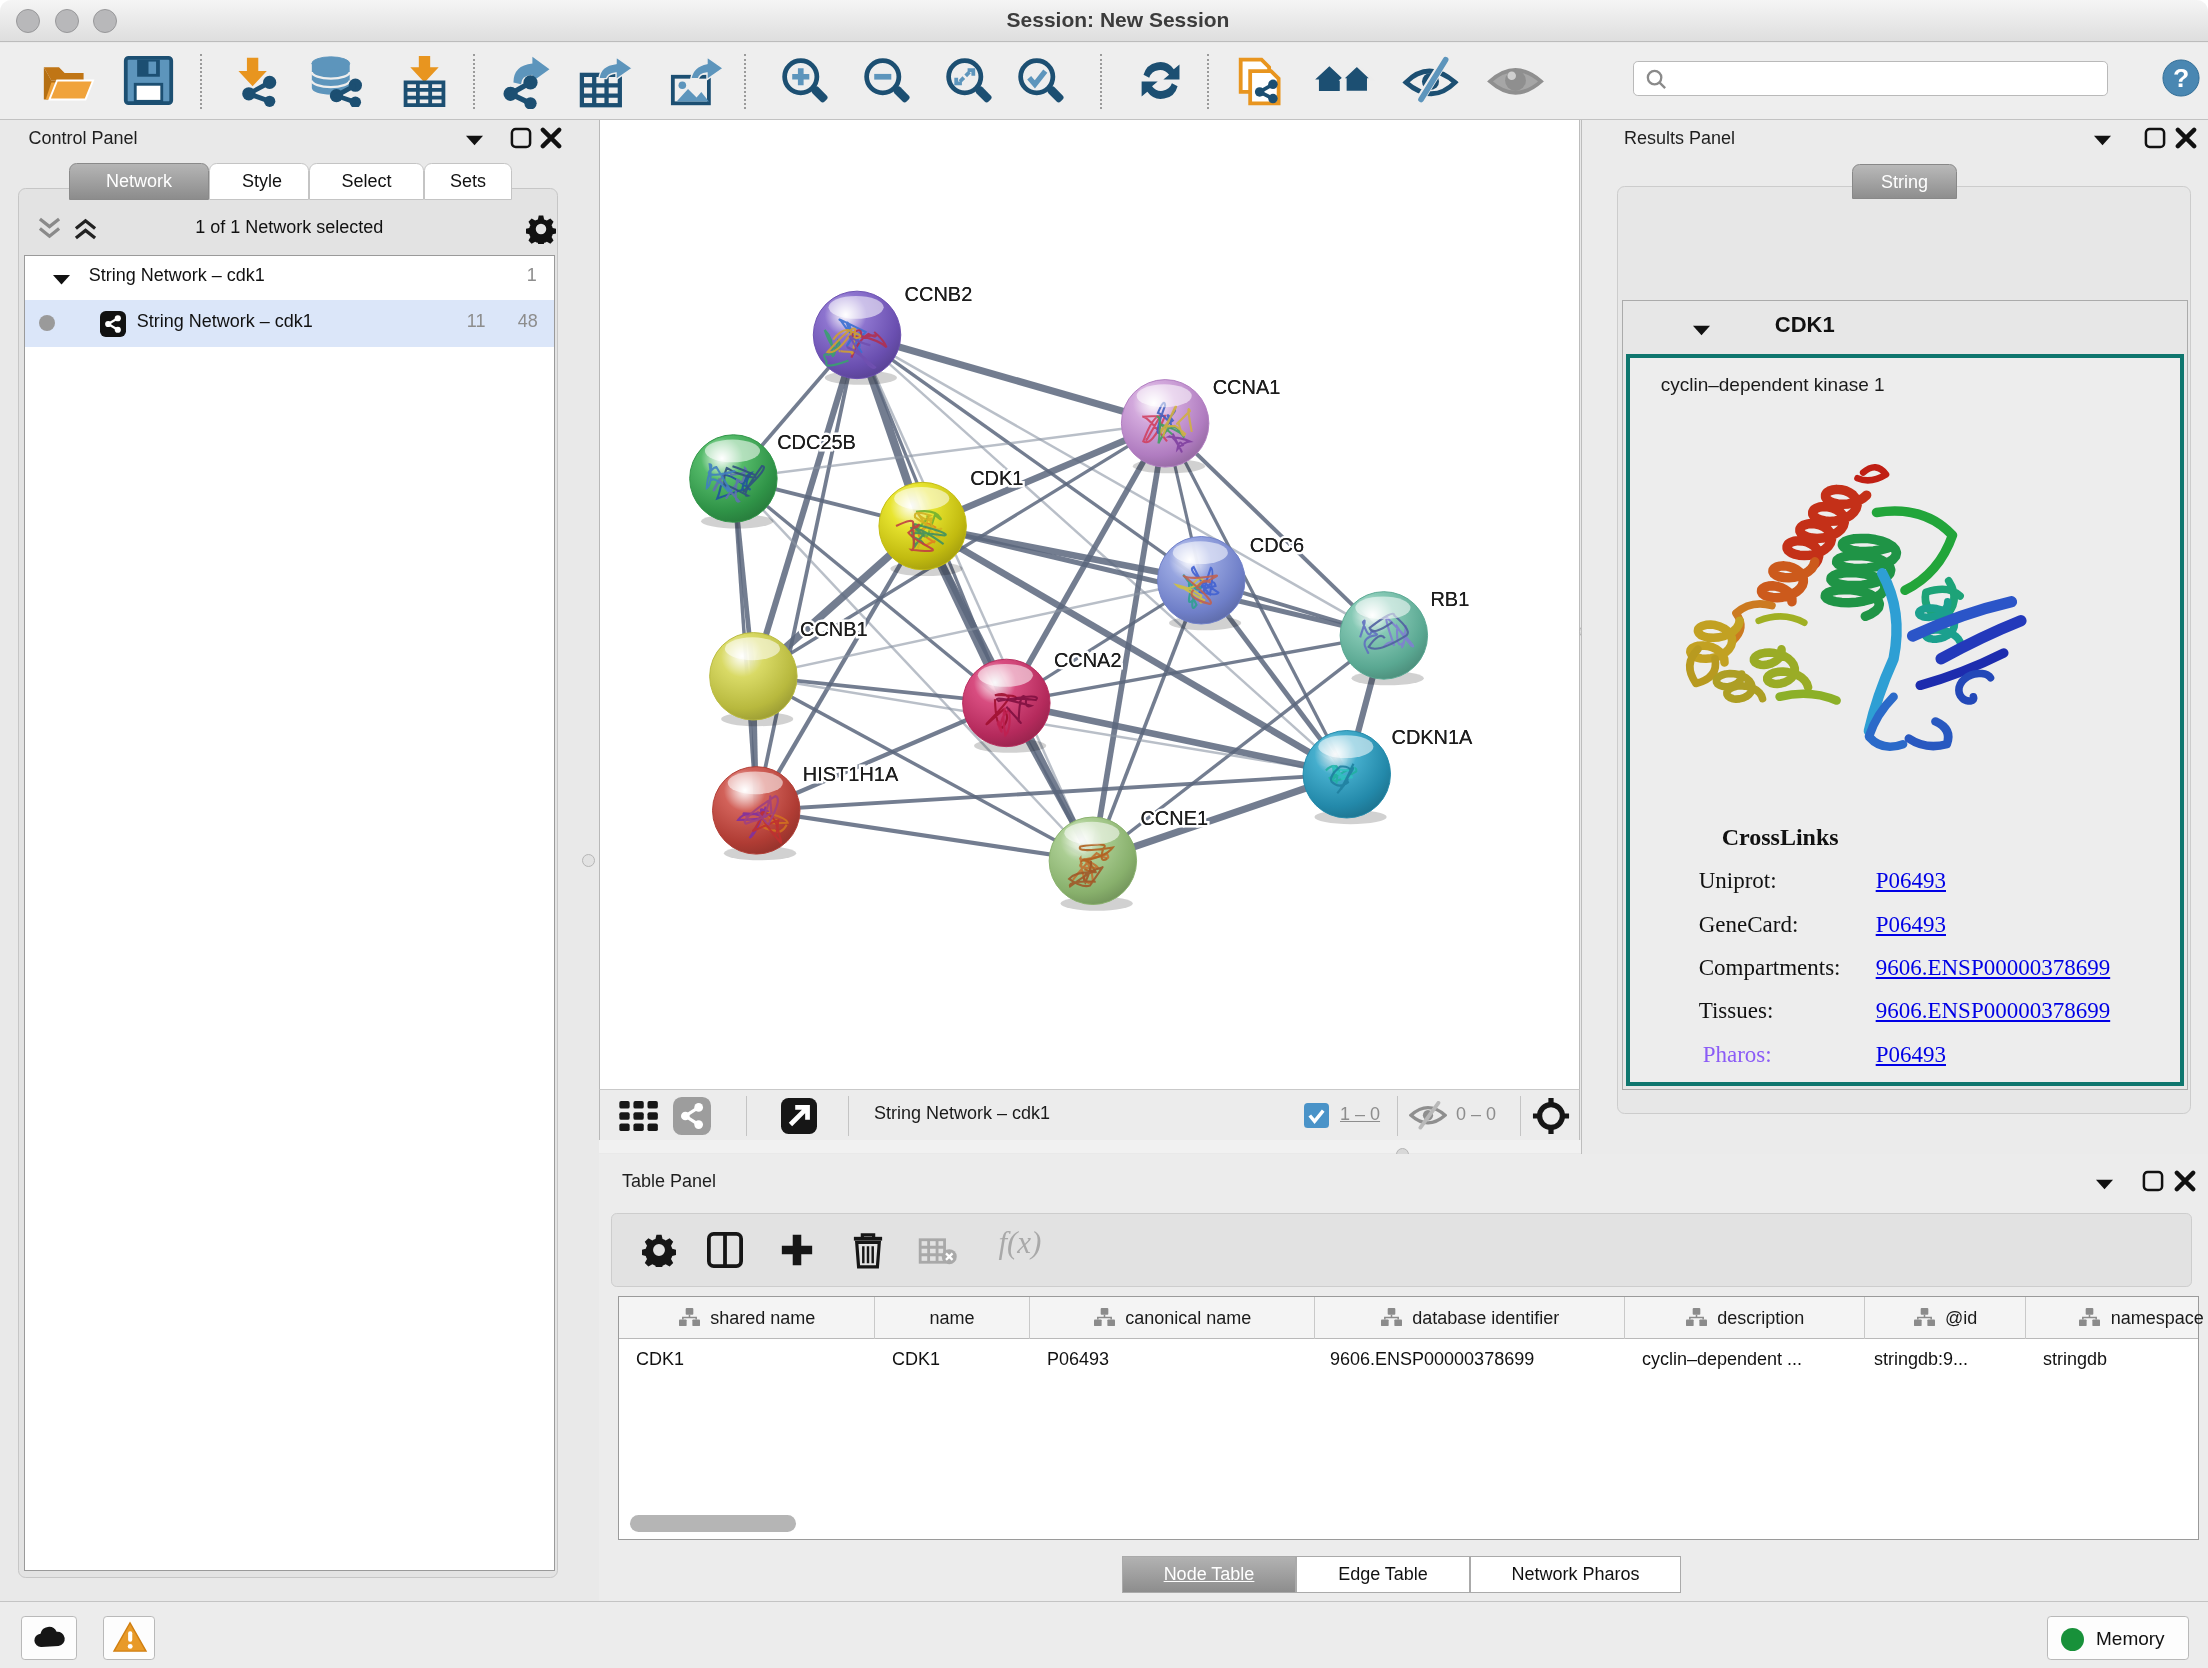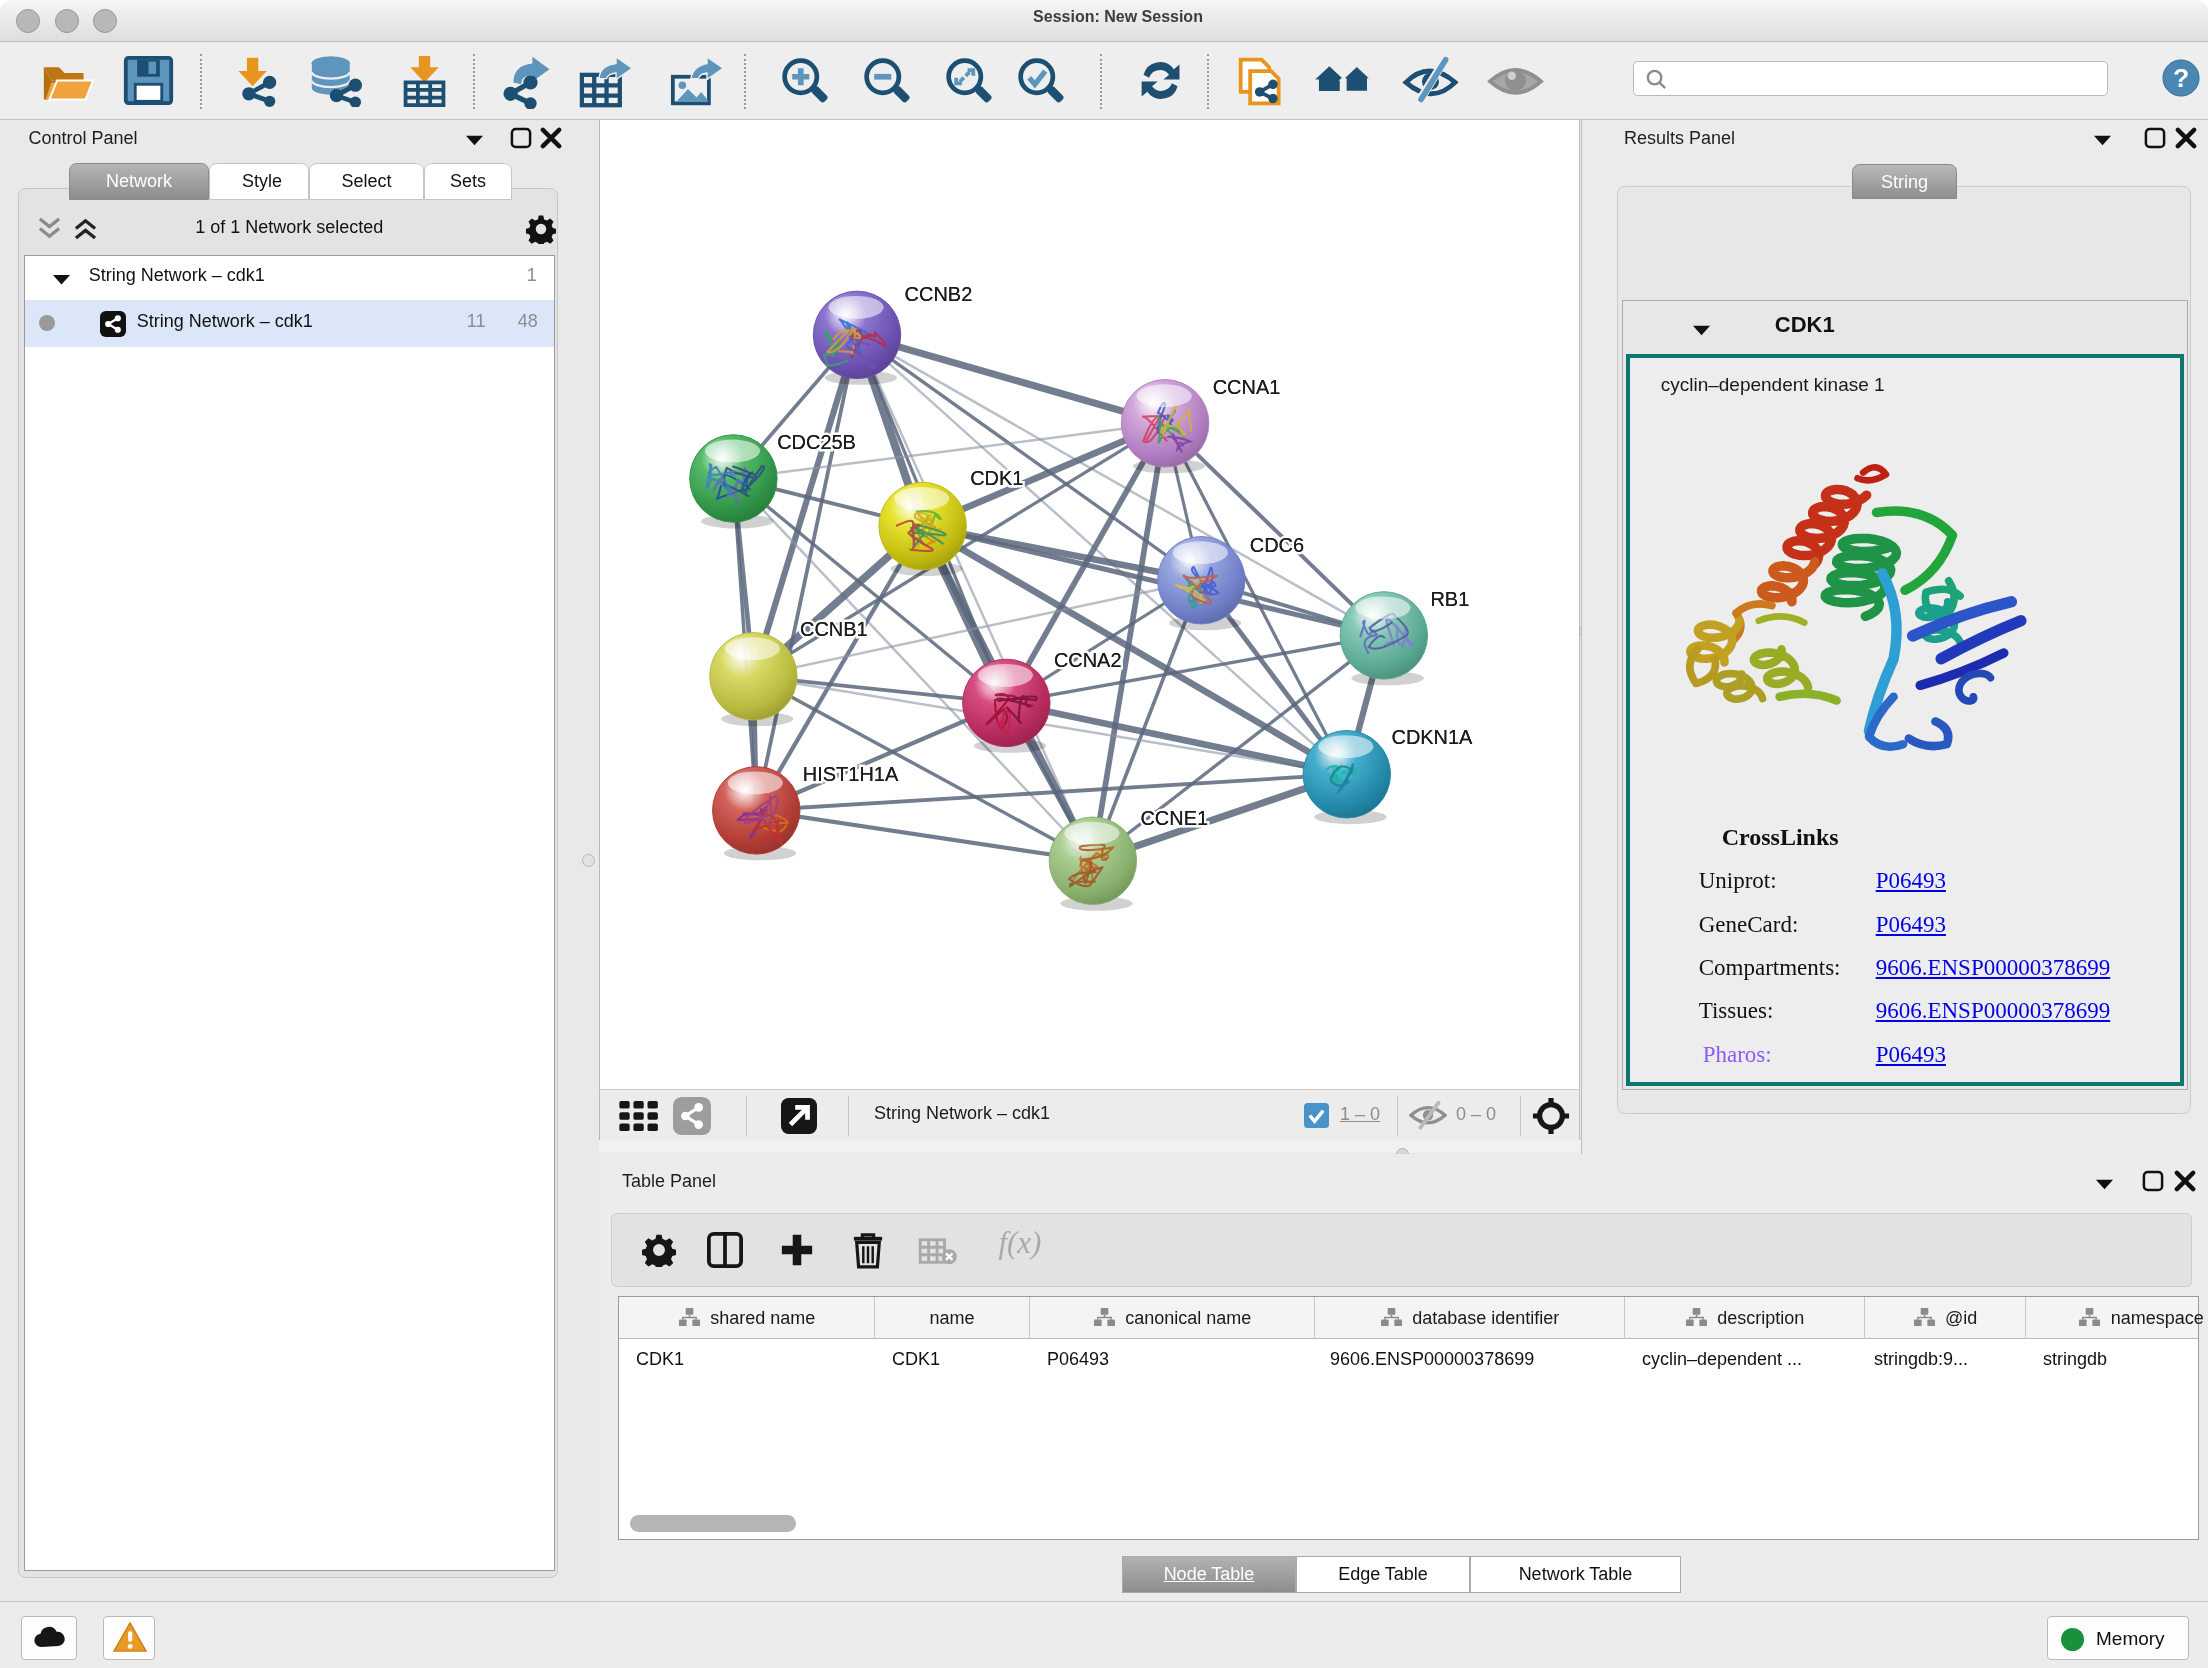--- a/index.html
+++ b/index.html
@@ -1,18 +1,18 @@
 <!DOCTYPE html>
 <html style="font-size:15px"><head><meta charset="utf-8"><style>
 *{margin:0;padding:0;box-sizing:border-box;}
 html,body{width:2208px;height:1668px;font-family:"Liberation Sans",sans-serif;background:#e9e9e9;overflow:hidden;position:relative;}
 .abs{position:absolute;}
 .titlebar{left:0;top:0;width:2208px;height:42px;background:linear-gradient(#f5f5f5,#dedede);border-bottom:1px solid #bcbcbc;border-radius:11.4px 11.4px 0 0;}
 .tl{position:absolute;top:8.6px;width:24px;height:24px;border-radius:50%;background:#b8b8ba;border:1px solid #98989a;}
-.title{position:absolute;top:7.6px;left:0;width:100%;text-align:center;font-size:16px;font-weight:600;color:#3c3c3c;padding-left:28px;}
+.title{position:absolute;top:7.6px;left:0;width:100%;text-align:center;font-size:21px;font-weight:600;color:#3c3c3c;padding-left:28px;}
 .toolbar{left:0;top:43px;width:2208px;height:77px;background:#eeeeee;border-bottom:1px solid #c2c2c2;}
 .tsep{position:absolute;top:11.4px;height:55px;width:0;border-left:2.9px dotted #9a9a9a;}
 .ticon{position:absolute;top:11.4px;}
 .searchbox{position:absolute;left:1633px;top:18px;width:475px;height:35px;background:#fff;border:1px solid #b9b9b9;border-radius:4.8px;}
 .panel-title{font-size:18px;color:#1e1e1e;}
 
 .cpanel{left:0;top:120px;width:598px;height:1488px;background:#e9e9e9;}
 .tab{position:absolute;z-index:3;top:43px;height:37px;border:1px solid #c4c4c4;background:#fff;border-radius:7.6px 7.6px 0 0;text-align:center;font-size:18px;color:#111;line-height:35px;}
 .tabsel{background:linear-gradient(#b5b5b5,#8c8c8c);color:#fff;border-color:#8a8a8a;}
 .cbox{position:absolute;z-index:1;left:18px;top:68px;width:540px;height:1390px;background:#e3e3e3;border:1px solid #c6c6c6;border-radius:7.6px;}
@@ -661,21 +661,21 @@
         <div class="abs" style="left:428px;top:8.6px;font-size:18px;color:#111;">P06493</div>
         <div class="abs" style="left:711px;top:8.6px;font-size:18px;color:#111;">9606.ENSP00000378699</div>
         <div class="abs" style="left:1023px;top:8.6px;font-size:18px;color:#111;">cyclin–dependent ...</div>
         <div class="abs" style="left:1255px;top:8.6px;font-size:18px;color:#111;">stringdb:9...</div>
         <div class="abs" style="left:1424px;top:8.6px;font-size:18px;color:#111;">stringdb</div>
       </div>
   <div class="abs" style="left:11.4px;top:218px;width:166px;height:17px;border-radius:8.6px;background:#b5b5b5;"></div>
 </div>
 <div class="btab btabsel" style="left:523px;width:174px;">Node Table</div>
 <div class="btab" style="left:697px;width:174px;">Edge Table</div>
-<div class="btab" style="left:871px;width:211px;">Network Table</div>
+<div class="btab" style="left:871px;width:211px;">Network Pharos</div>
 </div>
 <div class="abs statusbar">
 <div class="sbtn" style="left:21px;width:56px;">
       <span style="position:absolute;left:9.5px;top:6.7px;"><svg width="36" height="27" viewBox="0 0 38 28">
           <path d="M10 24 a7 7 0 0 1 -1 -14 a9 9 0 0 1 17 -2 a7.5 7.5 0 0 1 2 15 z" fill="#161616"></path>
         </svg></span>
     </div>
 <div class="sbtn" style="left:103px;width:52px;">
       <span style="position:absolute;left:7.6px;top:3.8px;"><svg width="36" height="32" viewBox="0 0 38 34">
           <path d="M19 2 L36 32 H2 Z" fill="#e89a28" stroke="#d17f10" stroke-width="1.5"></path>

